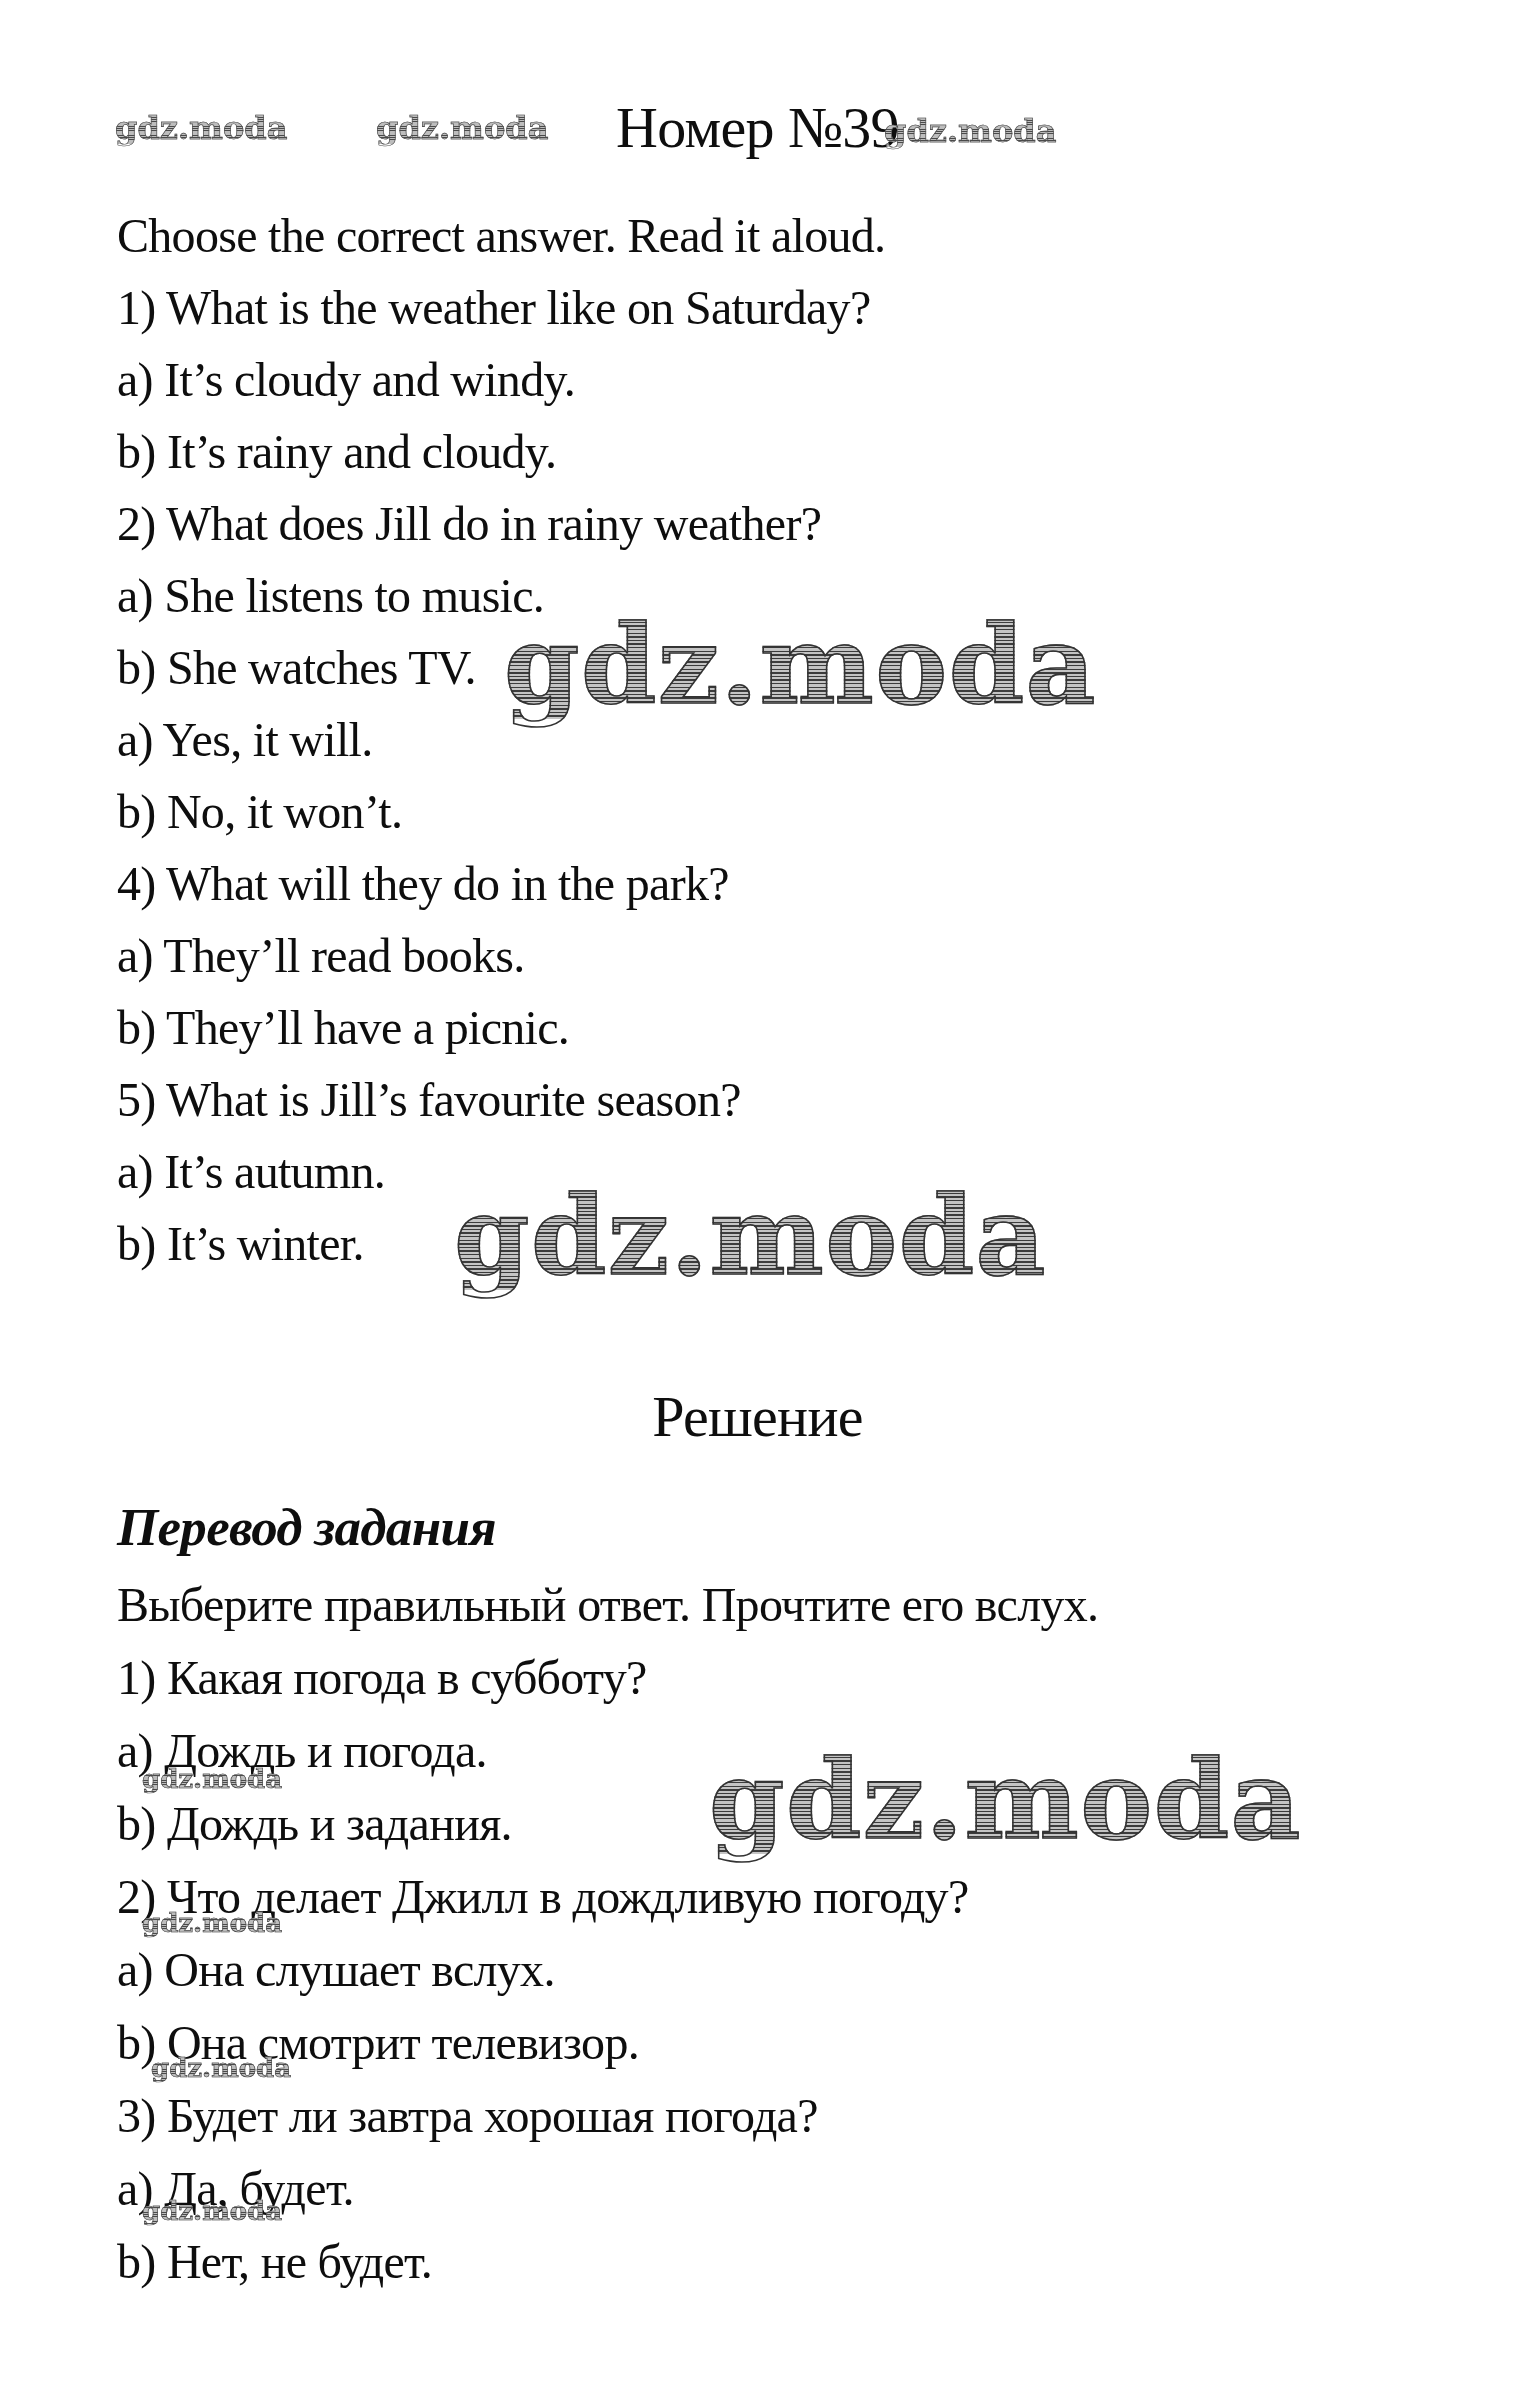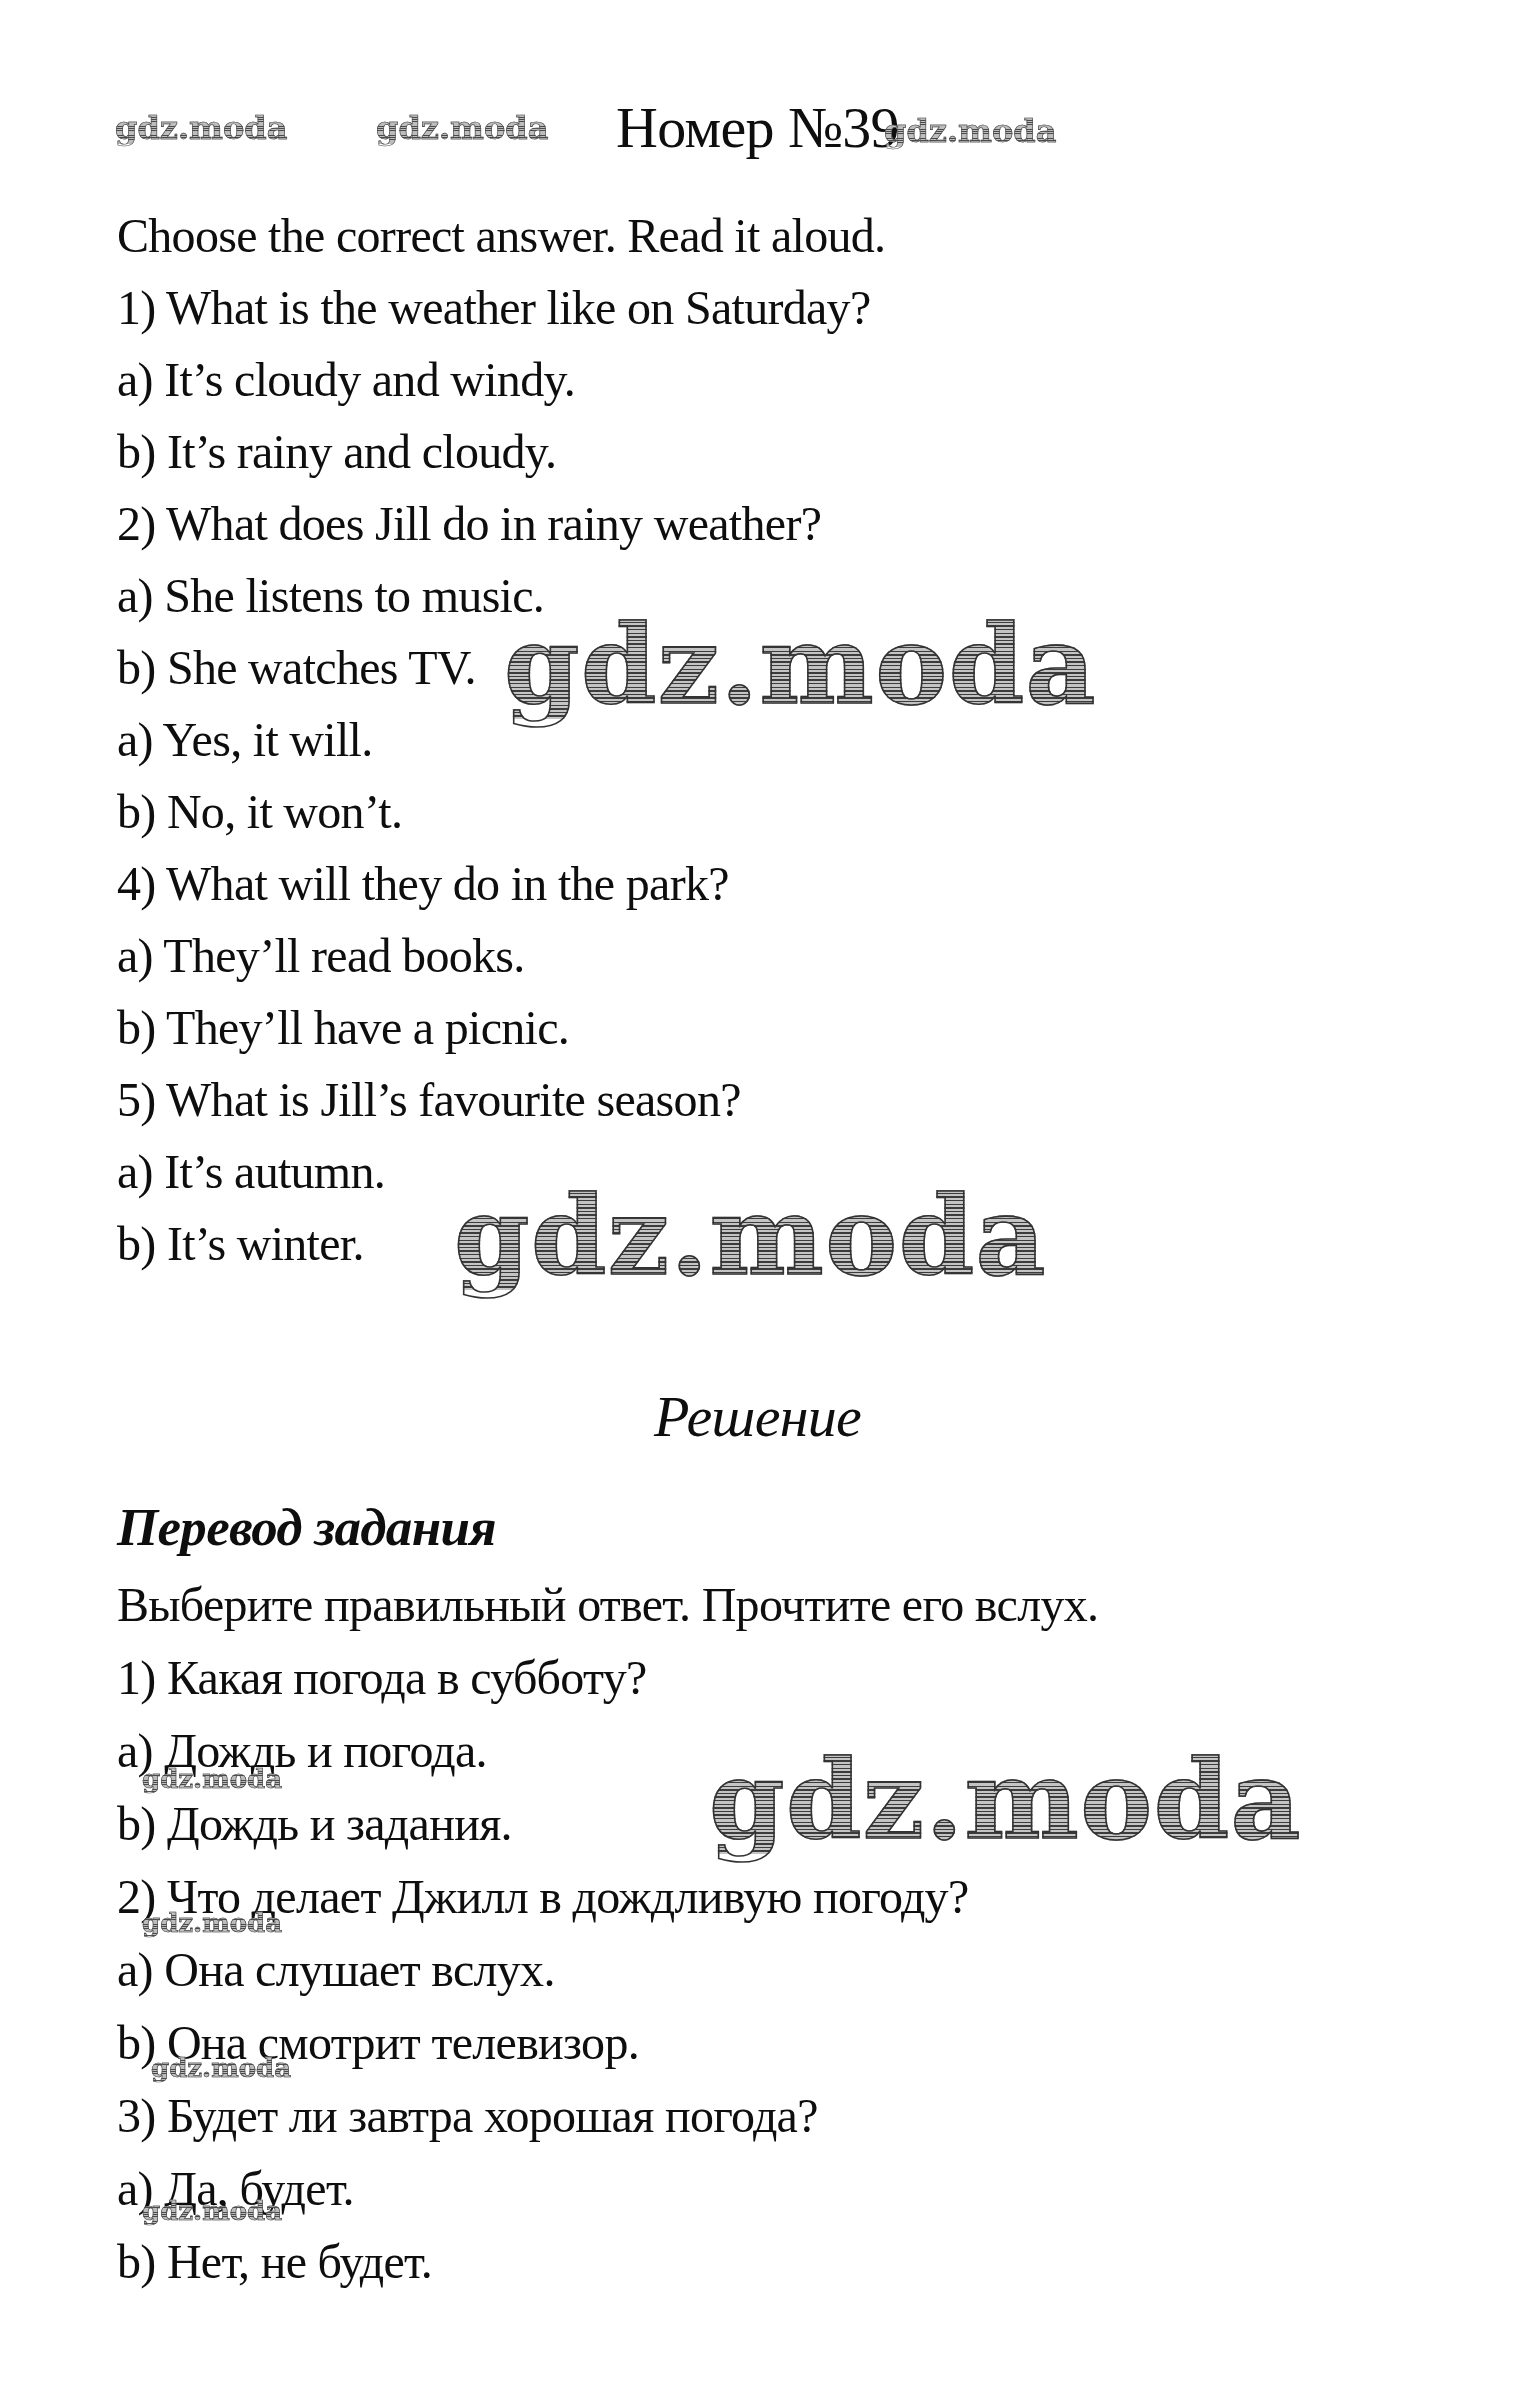--- a/index.html
+++ b/index.html
@@ -14,21 +14,21 @@
   }
   
   .page-title{
     position:absolute;left:0;top:95px;width:100%;height:65px;
     line-height:65px;text-align:center;
     font-size:58px;letter-spacing:-0.7px;white-space:nowrap;
   }
   .solution-heading{
     position:absolute;left:0;top:1381px;width:100%;height:72px;
     line-height:72px;text-align:center;
-    font-size:58px;letter-spacing:-0.7px;font-style:italic;
+    font-size:58px;letter-spacing:-0.7px;
   }
   .translation-heading{
     position:absolute;left:117px;top:1491px;height:72px;
     line-height:72px;font-size:53px;
     font-weight:bold;font-style:italic;letter-spacing:-0.7px;white-space:nowrap;
   }
   
   .block{position:absolute;left:117px;}
   .block.en{top:200px;}
   .block.ru{top:1568px;}

